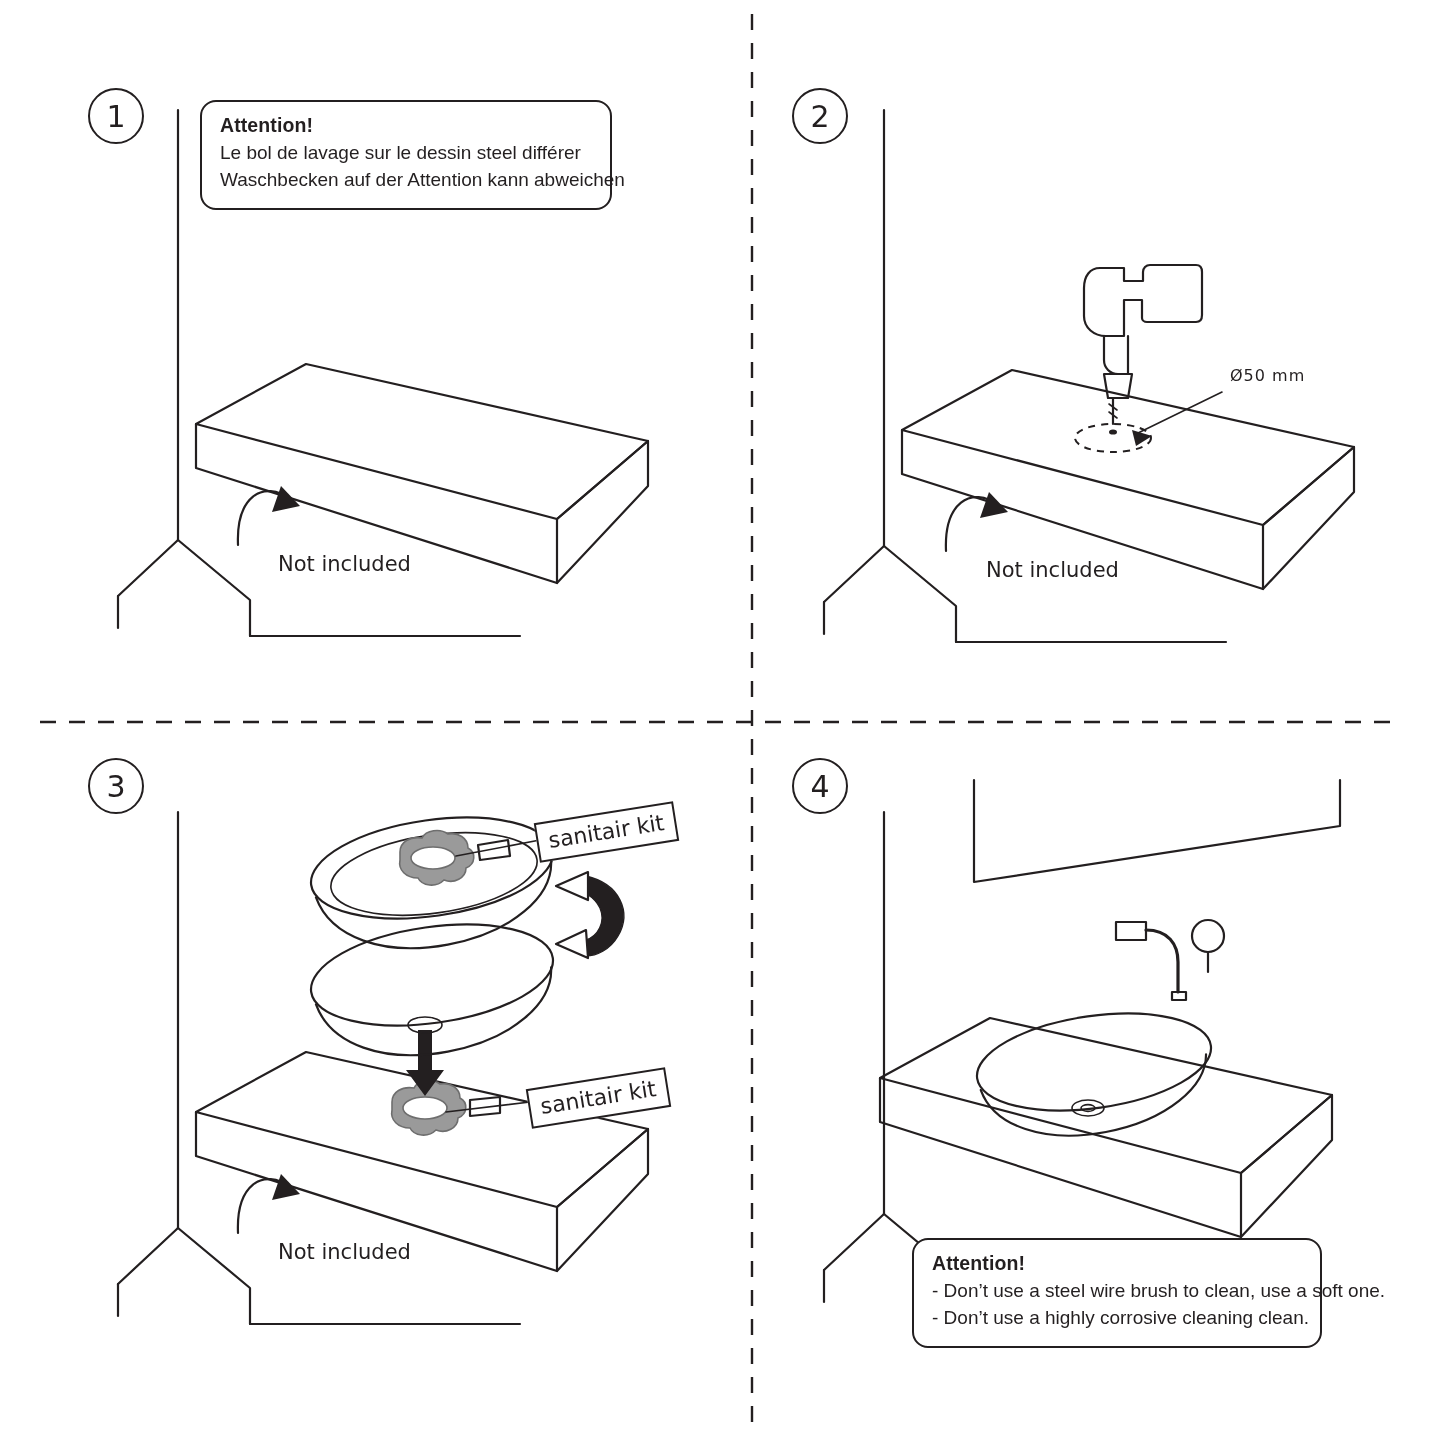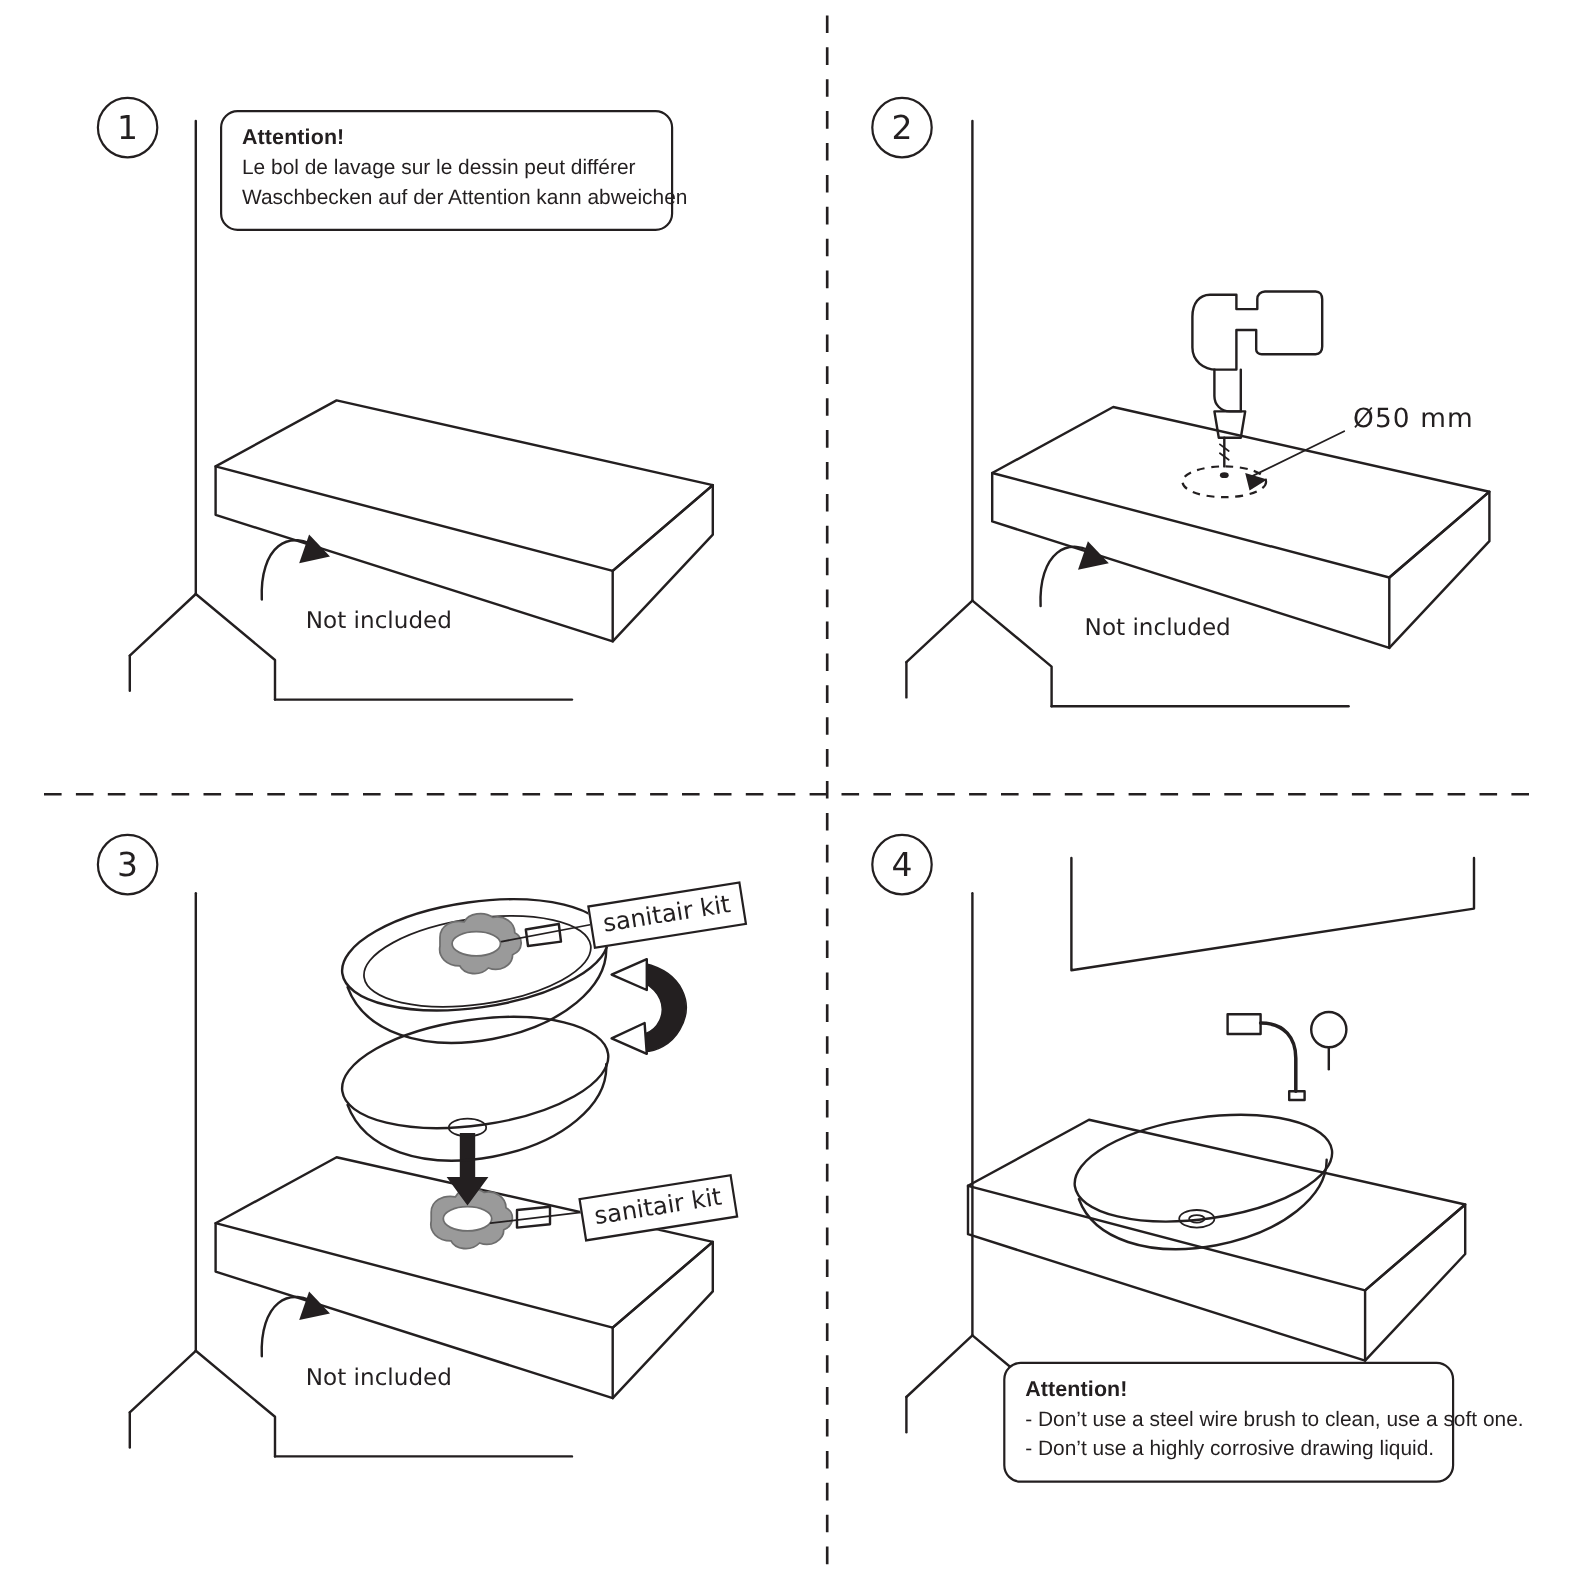--- a/index.html
+++ b/index.html
@@ -113,21 +113,21 @@
   .not-inc {
     position: absolute;
     font-family: "DejaVu Sans", sans-serif;
     font-size: 21px;
     color: #231f20;
     margin-top: 24px;
   }
   .dim-label {
     position: absolute;
     font-family: "DejaVu Sans", sans-serif;
-    font-size: 24px;
+    font-size: 16px;
     letter-spacing: 1px;
     color: #231f20;
   }
   .kit-tag {
     position: absolute;
     border: 2.2px solid #231f20;
     background: #ffffff;
     font-family: "DejaVu Sans", sans-serif;
     font-size: 22px;
     color: #231f20;
@@ -274,21 +274,21 @@
         <circle class="ln" cx="1208" cy="936" r="16"></circle>
         <path class="ln" d="M1208 952 L1208 972"></path>
       </g>
     </g>
   </svg>
 
   <div class="panel-num" style="left:88px; top:88px;">1</div>
 
   <div class="callout" style="left:200px; top:100px; width:412px;">
     <div class="c-title">Attention!</div>
-    <div class="c-line">Le bol de lavage sur le dessin peut différer</div>
+    <div class="c-line">Le bol de lavage sur le dessin steel différer</div>
     <div class="c-line">Waschbecken auf der Attention kann abweichen</div>
   </div>
 
   <div class="not-inc" style="left:278px; top:528px;">Not included</div>
 
   <div class="panel-num" style="left:792px; top:88px;">2</div>
 
   <div class="dim-label" style="left:1230px; top:366px;">Ø50 mm</div>
 
   <div class="not-inc" style="left:986px; top:534px;">Not included</div>
@@ -299,16 +299,16 @@
 
   <div class="kit-tag" style="left:528px; top:1078px; transform:rotate(-9deg);">sanitair kit</div>
 
   <div class="not-inc" style="left:278px; top:1216px;">Not included</div>
 
   <div class="panel-num" style="left:792px; top:758px;">4</div>
 
   <div class="callout" style="left:912px; top:1238px; width:410px;">
     <div class="c-title">Attention!</div>
     <div class="c-line">- Don’t use a steel wire brush to clean, use a soft one.</div>
-    <div class="c-line">- Don’t use a highly corrosive drawing liquid.</div>
+    <div class="c-line">- Don’t use a highly corrosive cleaning clean.</div>
   </div>
 
 </div>
 
 </body></html>

